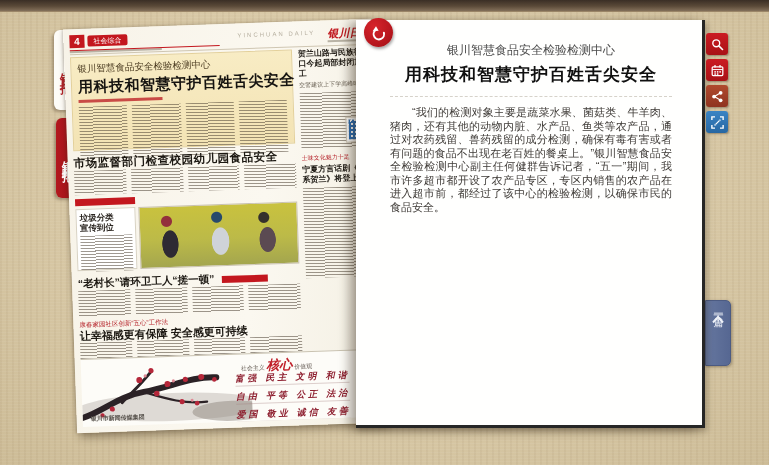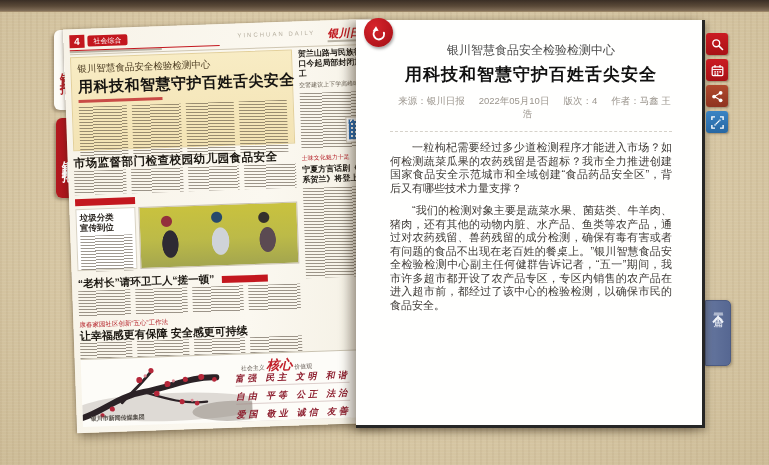--- a/index.html
+++ b/index.html
@@ -273,26 +273,22 @@
         <div>自由 平等 公正 法治</div>
         <div>爱国 敬业 诚信 友善</div>
       </div>
       <div class="np-ad-org">银川市新闻传媒集团</div>
     </div>
   </div>
 
   <div class="panel">
     <div class="art-super">银川智慧食品安全检验检测中心</div>
     <div class="art-title">用科技和智慧守护百姓舌尖安全</div>
-    <div class="art-meta">
-      <span>来源：银川日报</span><span>2022年05月10日</span><span>版次：4</span><span>作者：马鑫 王浩</span>
-    </div>
     <div class="art-sep"></div>
     <div class="art-body">
-      <p>一粒枸杞需要经过多少道检测程序才能进入市场？如何检测蔬菜瓜果的农药残留是否超标？我市全力推进创建国家食品安全示范城市和全域创建“食品药品安全区”，背后又有哪些技术力量支撑？</p>
       <p>“我们的检测对象主要是蔬菜水果、菌菇类、牛羊肉、猪肉，还有其他的动物内脏、水产品、鱼类等农产品，通过对农药残留、兽药残留的成分检测，确保有毒有害或者有问题的食品不出现在老百姓的餐桌上。”银川智慧食品安全检验检测中心副主任何健群告诉记者，“五一”期间，我市许多超市都开设了农产品专区，专区内销售的农产品在进入超市前，都经过了该中心的检验检测，以确保市民的食品安全。</p>
 
     </div>
   </div>
 
   <div class="back-btn">
     <svg width="18" height="18" viewBox="0 0 24 24">
       <path d="M7.5 8 A 7 7 0 1 0 18.5 11.5" fill="none" stroke="#fff" stroke-width="2.6" stroke-linecap="round"></path>
       <path d="M3.5 9.5 L8 3 L11.5 9 Z" fill="#fff"></path>
     </svg>

